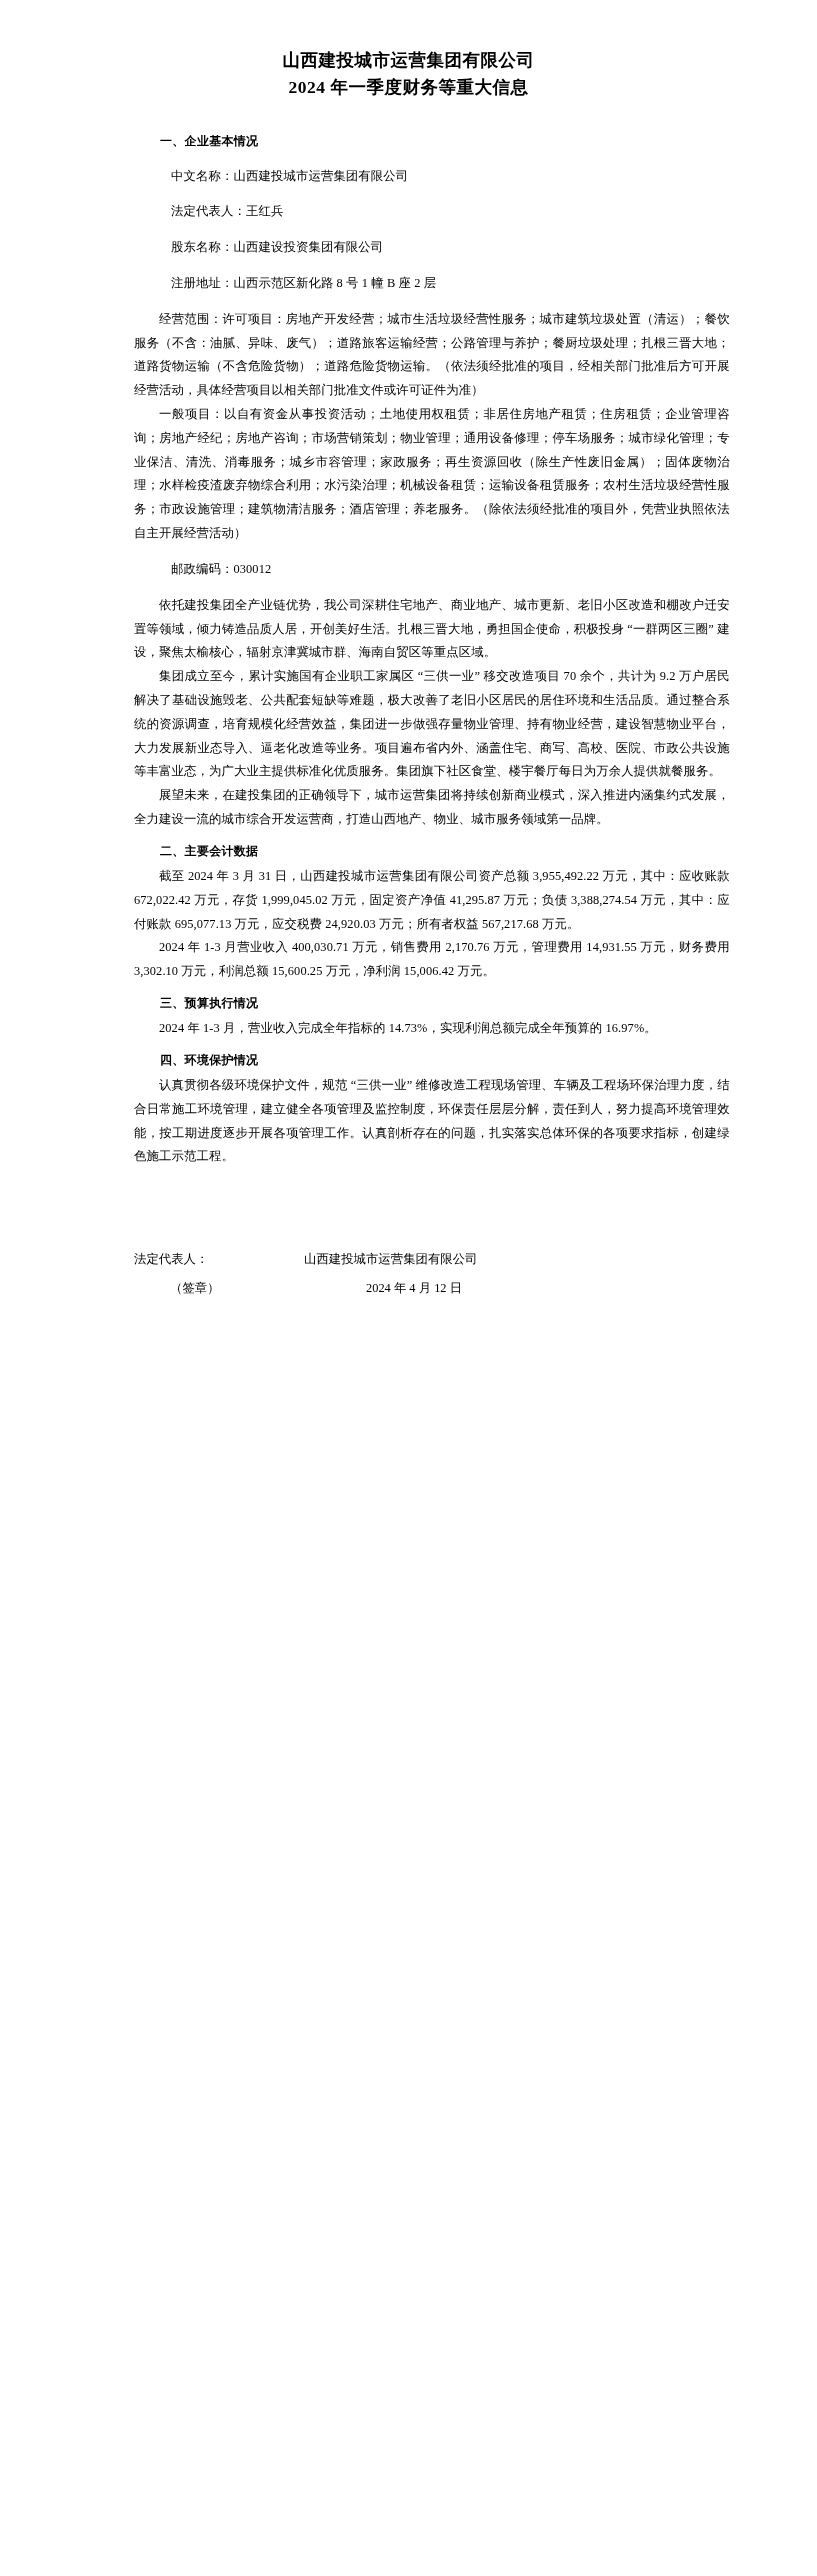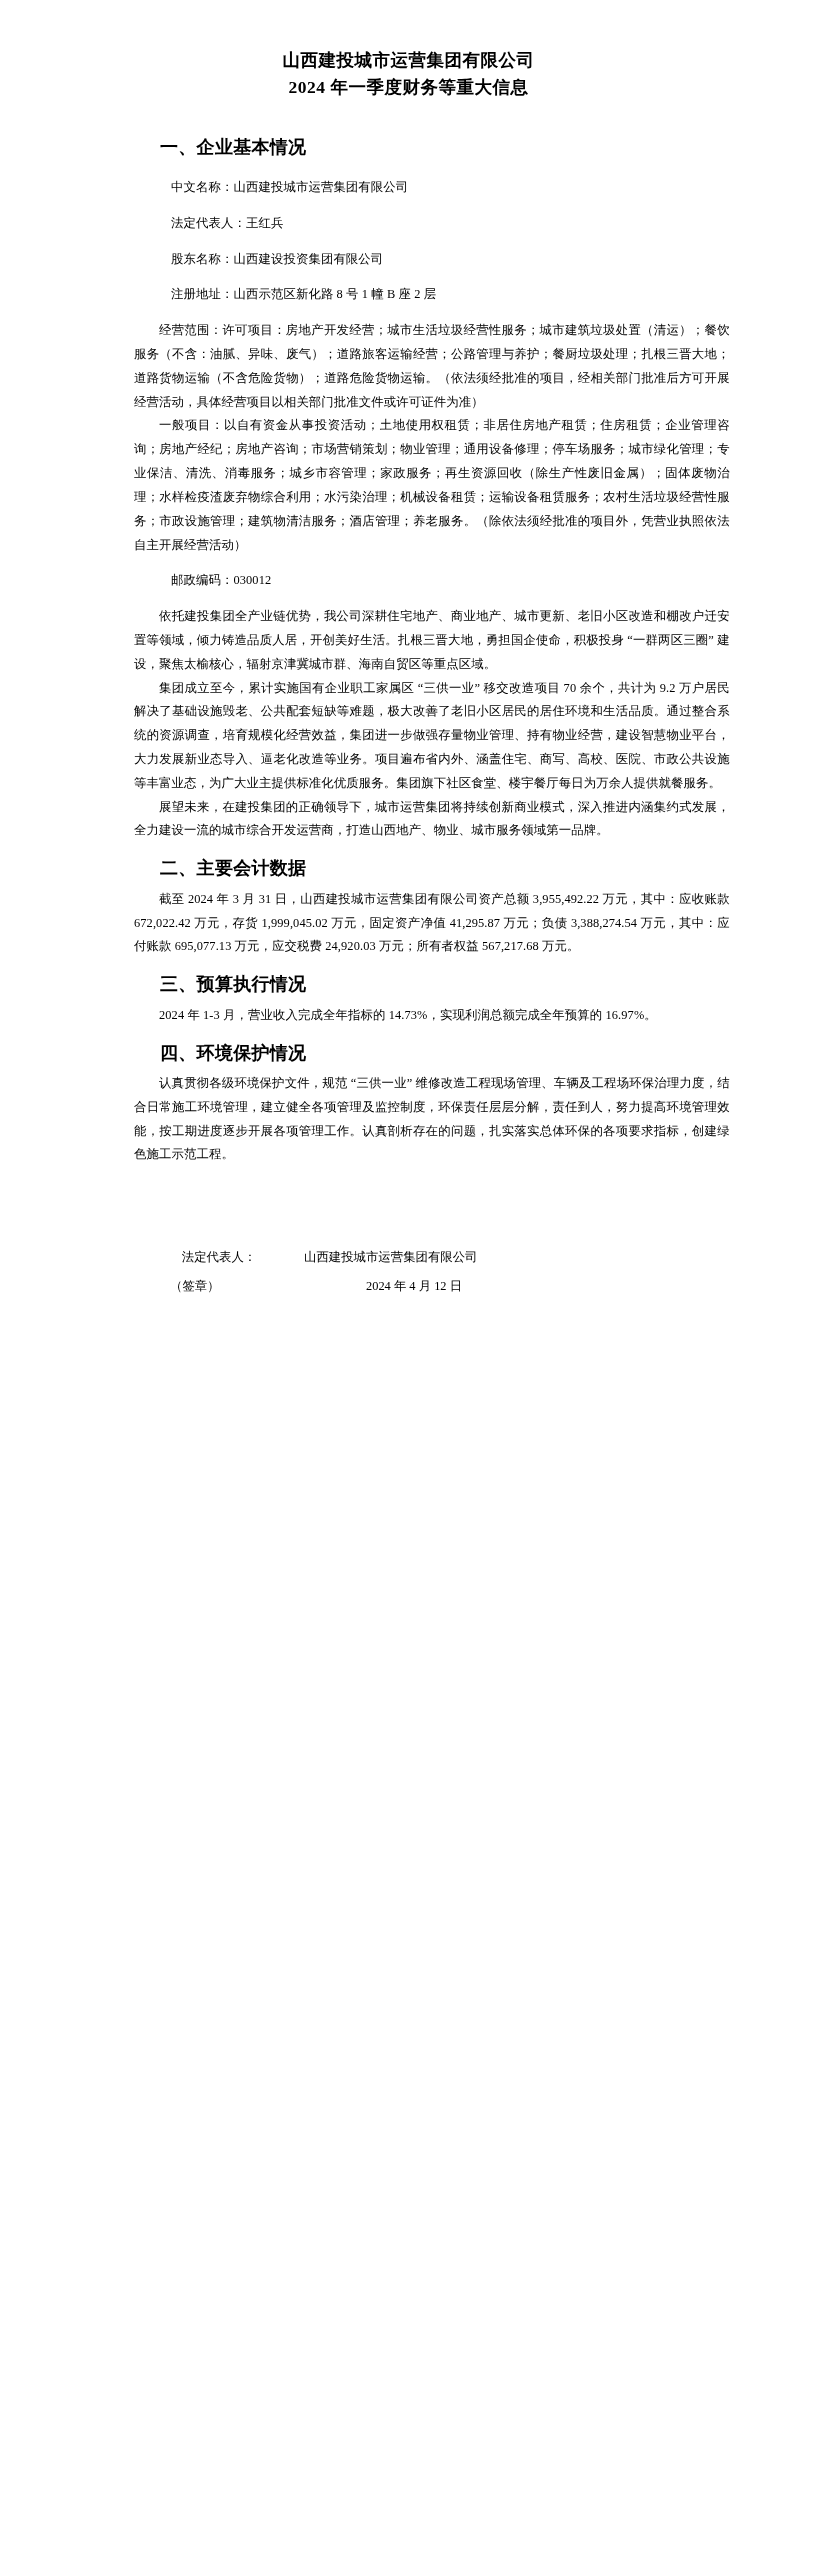--- a/index.html
+++ b/index.html
@@ -29,21 +29,21 @@
   }
   .doc-title .line2 {
     display: block;
   }
   .content {
     margin-top: 29px;
     padding-left: 57px;
     padding-right: 10.3px;
   }
   .section-heading {
-    font-size: 18px;
+    font-size: 12px;
     font-weight: bold;
     line-height: 1.9;
     margin: 8.2px 0 2.1px 0;
     text-indent: 26px;
     letter-spacing: 0.3px;
   }
   .para {
     font-size: 12.4px;
     line-height: 1.92;
     text-align: justify;
@@ -65,21 +65,20 @@
     font-size: 12.4px;
     line-height: 2.1;
   }
   .sig-row {
     display: flex;
     align-items: baseline;
   }
   .sig-label {
     width: 170px;
     flex: 0 0 170px;
-    text-align: center;
   }
   .sig-value {
     flex: 1 1 auto;
   }
   .sig-row2 {
     display: flex;
     align-items: baseline;
     margin-top: 3.1px;
   }
   .sig-label2 {
@@ -114,20 +113,21 @@
     <p class="para">经营范围：许可项目：房地产开发经营；城市生活垃圾经营性服务；城市建筑垃圾处置（清运）；餐饮服务（不含：油腻、异味、废气）；道路旅客运输经营；公路管理与养护；餐厨垃圾处理；扎根三晋大地；道路货物运输（不含危险货物）；道路危险货物运输。（依法须经批准的项目，经相关部门批准后方可开展经营活动，具体经营项目以相关部门批准文件或许可证件为准）</p>
     <p class="para">一般项目：以自有资金从事投资活动；土地使用权租赁；非居住房地产租赁；住房租赁；企业管理咨询；房地产经纪；房地产咨询；市场营销策划；物业管理；通用设备修理；停车场服务；城市绿化管理；专业保洁、清洗、消毒服务；城乡市容管理；家政服务；再生资源回收（除生产性废旧金属）；固体废物治理；水样检疫渣废弃物综合利用；水污染治理；机械设备租赁；运输设备租赁服务；农村生活垃圾经营性服务；市政设施管理；建筑物清洁服务；酒店管理；养老服务。（除依法须经批准的项目外，凭营业执照依法自主开展经营活动）</p>
     <p class="field">邮政编码：030012</p>
 
     <p class="para">依托建投集团全产业链优势，我公司深耕住宅地产、商业地产、城市更新、老旧小区改造和棚改户迁安置等领域，倾力铸造品质人居，开创美好生活。扎根三晋大地，勇担国企使命，积极投身 “一群两区三圈” 建设，聚焦太榆核心，辐射京津冀城市群、海南自贸区等重点区域。</p>
     <p class="para">集团成立至今，累计实施国有企业职工家属区 “三供一业” 移交改造项目 70 余个，共计为 9.2 万户居民解决了基础设施毁老、公共配套短缺等难题，极大改善了老旧小区居民的居住环境和生活品质。通过整合系统的资源调查，培育规模化经营效益，集团进一步做强存量物业管理、持有物业经营，建设智慧物业平台，大力发展新业态导入、逼老化改造等业务。项目遍布省内外、涵盖住宅、商写、高校、医院、市政公共设施等丰富业态，为广大业主提供标准化优质服务。集团旗下社区食堂、楼宇餐厅每日为万余人提供就餐服务。</p>
     <p class="para">展望未来，在建投集团的正确领导下，城市运营集团将持续创新商业模式，深入推进内涵集约式发展，全力建设一流的城市综合开发运营商，打造山西地产、物业、城市服务领域第一品牌。</p>
 
     <div class="section-heading">二、主要会计数据</div>
     <p class="para">截至 2024 年 3 月 31 日，山西建投城市运营集团有限公司资产总额 3,955,492.22 万元，其中：应收账款 672,022.42 万元，存货 1,999,045.02 万元，固定资产净值 41,295.87 万元；负债 3,388,274.54 万元，其中：应付账款 695,077.13 万元，应交税费 24,920.03 万元；所有者权益 567,217.68 万元。</p>
+    <p class="para">2024 年 1-3 月营业收入 400,030.71 万元，销售费用 2,170.76 万元，管理费用 14,931.55 万元，财务费用 3,302.10 万元，利润总额 15,600.25 万元，净利润 15,006.42 万元。</p>
 
     <div class="section-heading">三、预算执行情况</div>
     <p class="para">2024 年 1-3 月，营业收入完成全年指标的 14.73%，实现利润总额完成全年预算的 16.97%。</p>
 
     <div class="section-heading">四、环境保护情况</div>
     <p class="para">认真贯彻各级环境保护文件，规范 “三供一业” 维修改造工程现场管理、车辆及工程场环保治理力度，结合日常施工环境管理，建立健全各项管理及监控制度，环保责任层层分解，责任到人，努力提高环境管理效能，按工期进度逐步开展各项管理工作。认真剖析存在的问题，扎实落实总体环保的各项要求指标，创建绿色施工示范工程。</p>
 
   </div>
 
   <div class="signature">

